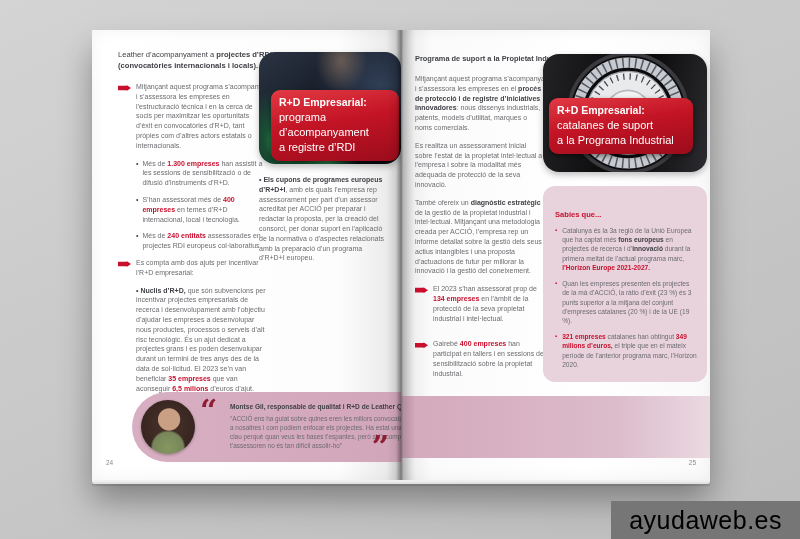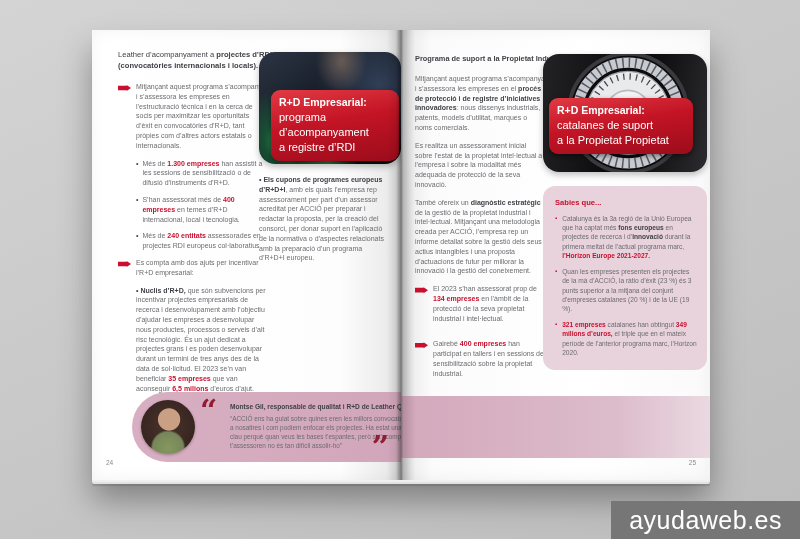--- a/index.html
+++ b/index.html
@@ -68,31 +68,31 @@
   .rp-title{position:absolute;left:14px;top:24px;width:200px;font-size:7.4px;font-weight:700;color:#414247;}
   .rp-col{position:absolute;left:14px;top:44px;width:130px;}
   .rp-col p{margin:0 0 8px 0;}
   .photo-right{position:absolute;left:142px;right:3px;top:24px;height:118px;border-radius:16px;overflow:hidden;
     background:linear-gradient(100deg,#232326 0%,#070708 55%,#2c2c30 100%);
     box-shadow:0 3px 6px rgba(0,0,0,.25);}
   .dial{position:absolute;left:22px;top:-4px;width:126px;height:126px;}
   .photo-label-right{position:absolute;left:6px;top:44px;width:128px;padding:6px 8px;border-radius:9px;
     background:linear-gradient(170deg,#e23a44 0%,#c31425 45%,#9b0c1b 100%);
     box-shadow:0 2px 5px rgba(0,0,0,.45);}
-  .sabies{position:absolute;left:142px;right:3px;top:156px;padding:12px 10px 6px 12px;border-radius:12px;background:#e8d2dc;}
+  .sabies{position:absolute;left:142px;right:3px;top:156px;padding:24px 10px 6px 12px;border-radius:12px;background:#e8d2dc;}
   .sabies-h{font-size:7.6px;font-weight:700;color:#c8102e;margin:0 0 7px 0;}
   .sq-list{list-style:none;margin:0;padding:0;}
   .sq-item{display:flex;margin-bottom:7px;}
   .sq{color:#c8102e;margin-right:5px;font-size:6px;line-height:1.6;}
   .sabies .bt{font-size:6.6px;line-height:1.4;}
   .band-right{position:absolute;left:0;right:0;top:366px;height:62px;
     background:linear-gradient(90deg,#d3a8bb 0%,#dcbccb 70%,#ead9e1 100%);}
   
   .watermark{position:absolute;right:0;bottom:0;height:38px;line-height:38px;padding:0 18px;
-    background:#767676;color:#ffffff;font-size:25px;letter-spacing:.5px;}
+    background:#767676;color:#000000;font-size:25px;letter-spacing:.5px;}
 </style>
 </head>
 <body>
 
 <div class="book">
 
   <div class="page page-left">
 
     <div class="lp-heading"><span>Leather d’acompanyament a </span><span class="seg-bold">projectes d’RDI (convocatòries internacionals i locals).</span></div>
 
@@ -168,21 +168,21 @@
         <circle cx="50" cy="50" r="40" fill="none" stroke="#c7cad0" stroke-width="8"></circle>
         <circle cx="50" cy="50" r="40" fill="none" stroke="#55585e" stroke-width="8" stroke-dasharray="1.2 3.9"></circle>
         <circle cx="50" cy="50" r="33" fill="#e9eaec" stroke="#9a9da3" stroke-width="1"></circle>
         <circle cx="50" cy="50" r="29" fill="none" stroke="#46484c" stroke-width="5" stroke-dasharray="1 4.1"></circle>
         <circle cx="50" cy="50" r="18" fill="#f3f3f4" stroke="#b9bbbf" stroke-width="1.5"></circle>
         <circle cx="50" cy="50" r="3" fill="#8f9196"></circle>
       </svg>
       <div class="photo-label-right">
         <div class="plt">R+D Empresarial:</div>
         <div class="pll">catalanes de suport</div>
-        <div class="pll">a la Propietat Propietat</div>
+        <div class="pll">a la Programa Industrial</div>
       </div>
     </div>
 
     <div class="sabies">
       <div class="sabies-h">Sabies que...</div>
       <ul class="sq-list">
         <li class="sq-item">
           <span class="sq">▪</span>
           <span class="bt"><span>Catalunya és la 3a regió de la Unió Europea que ha captat més </span><span class="seg-bold">fons europeus</span><span> en projectes de recerca i d’</span><span class="seg-bold">innovació</span><span> durant la primera meitat de l’actual programa marc, </span><span class="seg-red">l’Horizon Europe 2021-2027.</span></span>
         </li>

